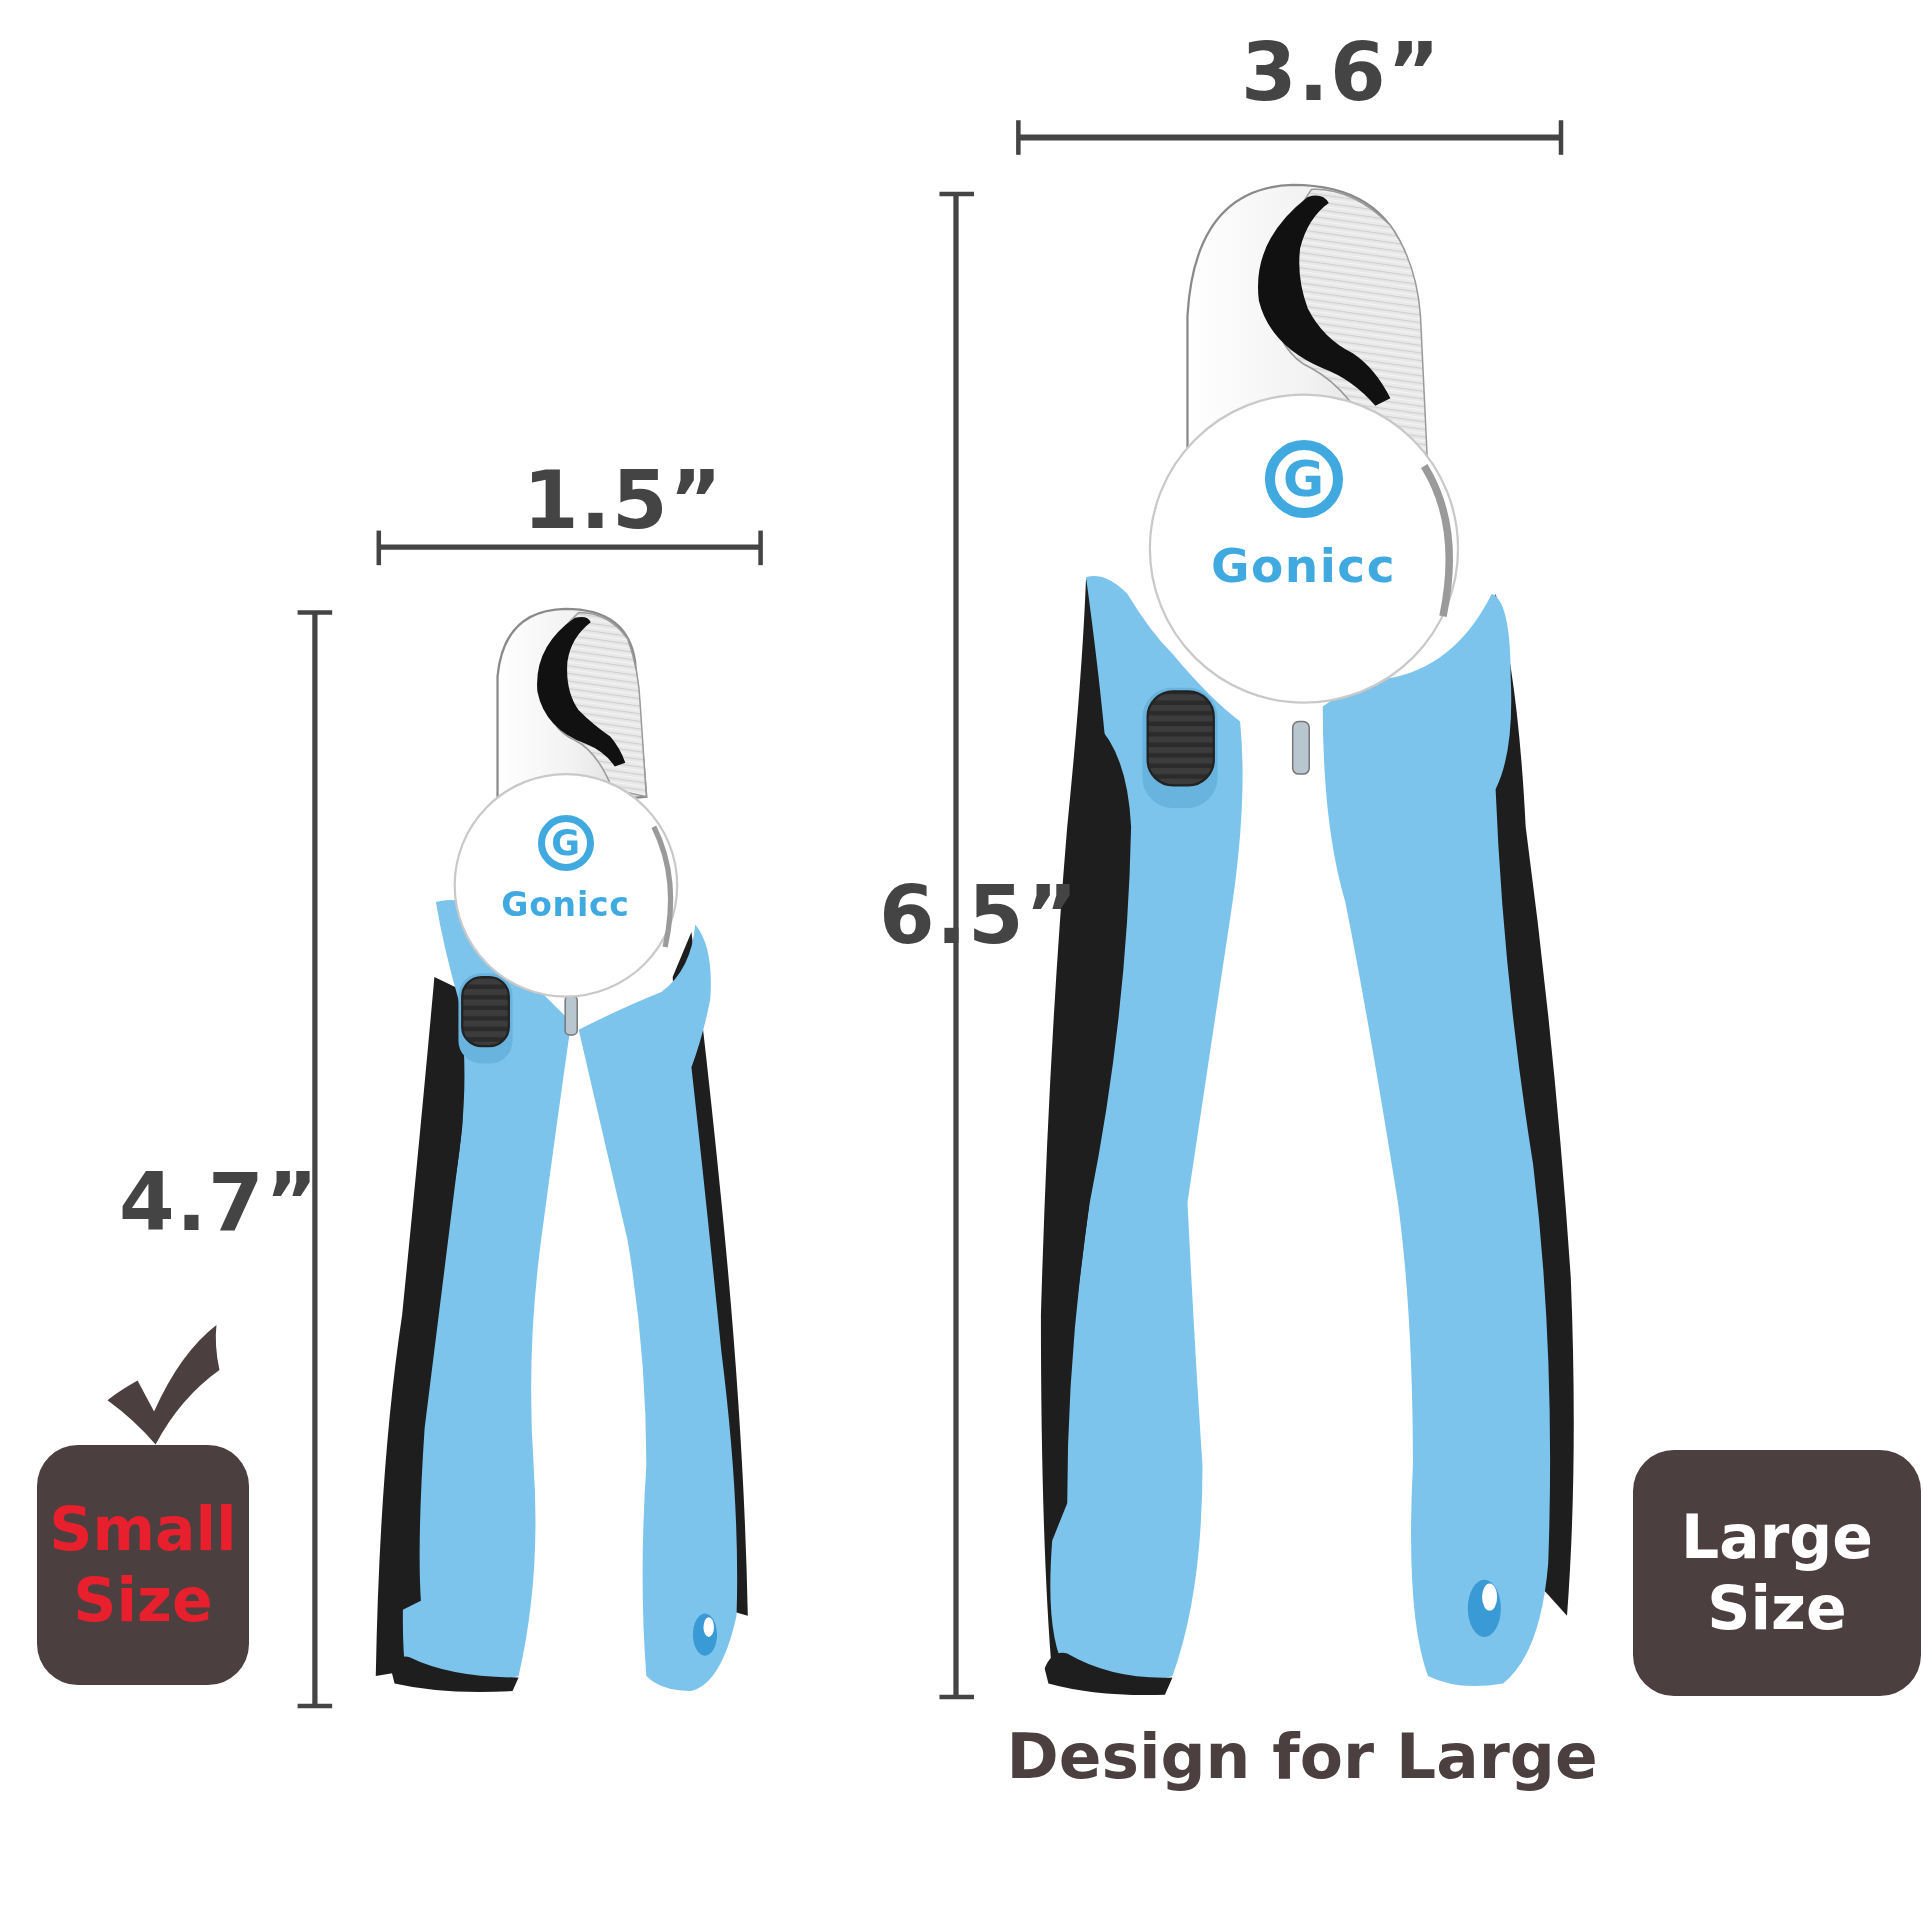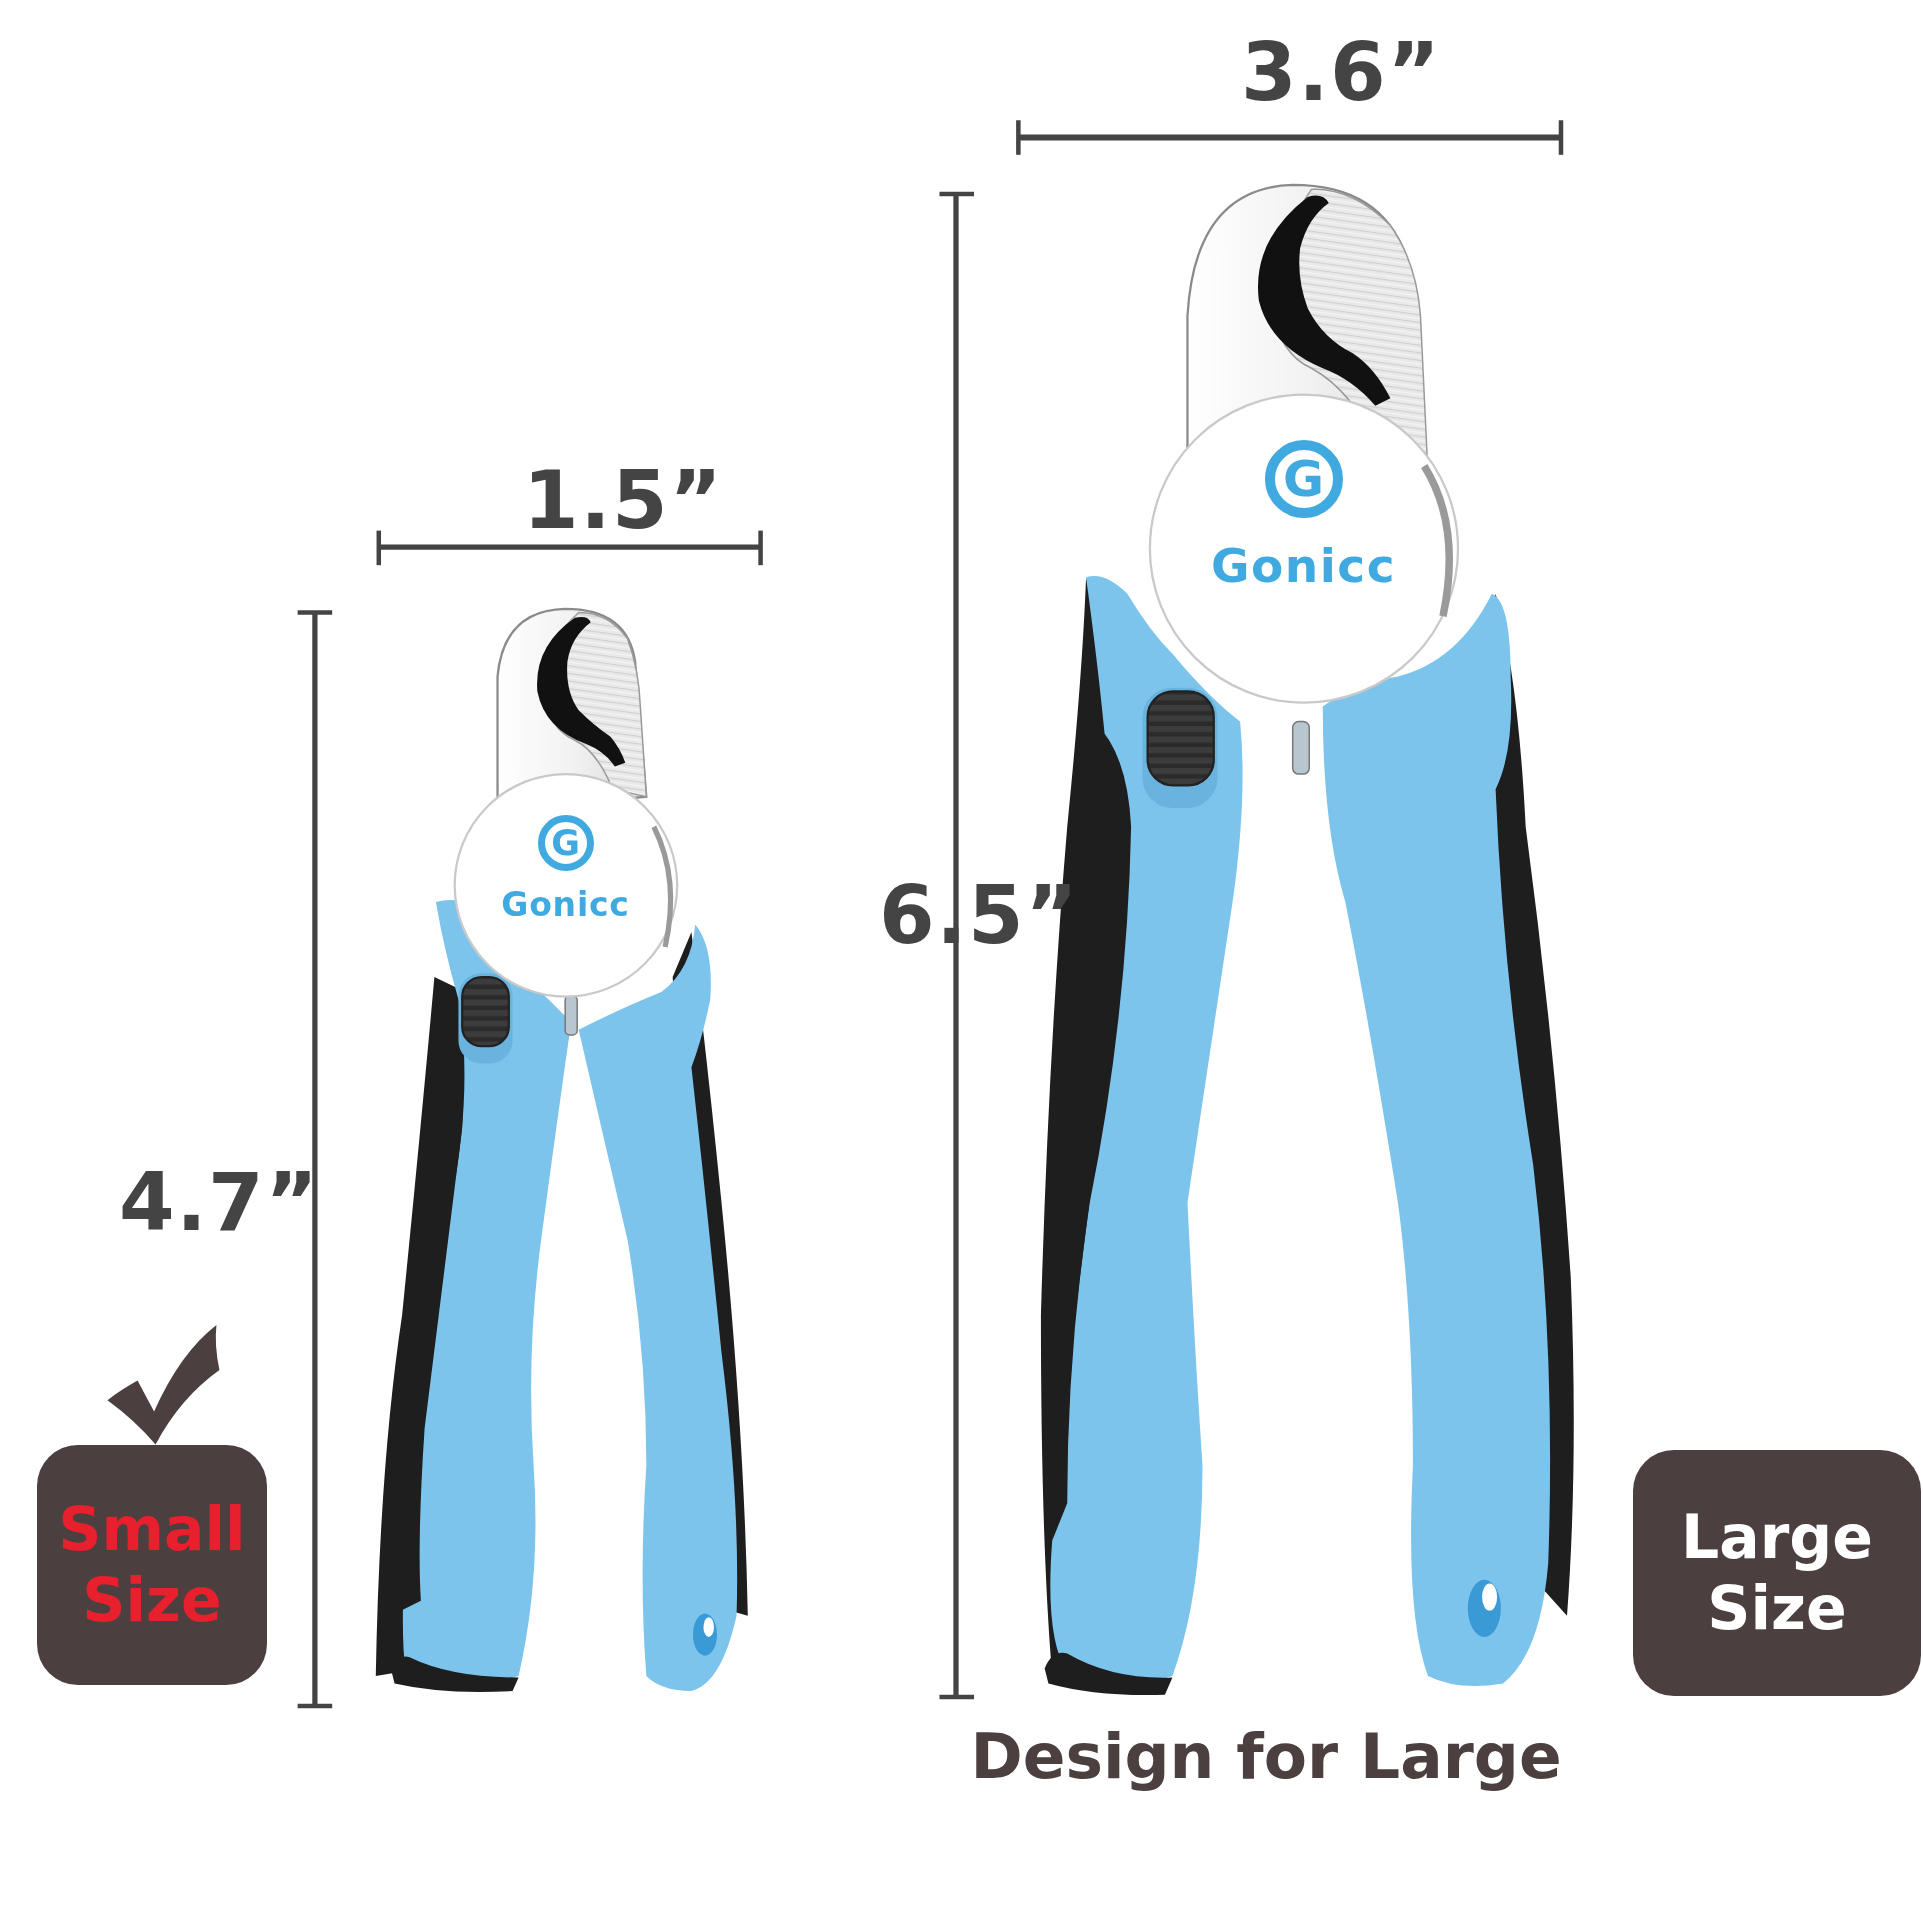--- a/index.html
+++ b/index.html
@@ -134,29 +134,29 @@
     <span class="logo-text" style="color:#3fa9e0; font-size:35px; line-height:1;">G</span>
   </div>
   <div class="logo-text" style="color:#3fa9e0; font-size:33px; margin-top:13.5px; letter-spacing:0.8px;">Gonicc</div>
 </div>
 
 <div class="dim" style="left:1241px; top:33px; font-size:80px;">3.6”</div>
 <div class="dim" style="left:879px; top:876px; font-size:80px; background:transparent;">6.5”</div>
 <div class="dim" style="left:523px; top:461px; font-size:80px;">1.5”</div>
 <div class="dim" style="left:119px; top:1163px; font-size:80px;">4.7”</div>
 
-<div class="badge" style="left:37px; top:1445px; width:230px; height:240px; color:#e8202e; font-size:60px;">
+<div class="badge" style="left:37px; top:1445px; width:212px; height:240px; color:#e8202e; font-size:60px;">
   <span>Small</span>
   <span>Size</span>
 </div>
 
 <div class="badge" style="left:1633px; top:1450px; width:288px; height:246px; color:#ffffff; font-size:60px;">
   <span>Large</span>
   <span>Size</span>
 </div>
 
 <div class="caption" style="left:269px; top:1725px; width:601px; font-size:63px;">
 </div>
 
-<div class="caption" style="left:928px; top:1725px; width:676px; font-size:63px;">
+<div class="caption" style="left:964px; top:1725px; width:676px; font-size:63px;">
   <span>Design for Large</span>
 </div>
 
 
 </body></html>

